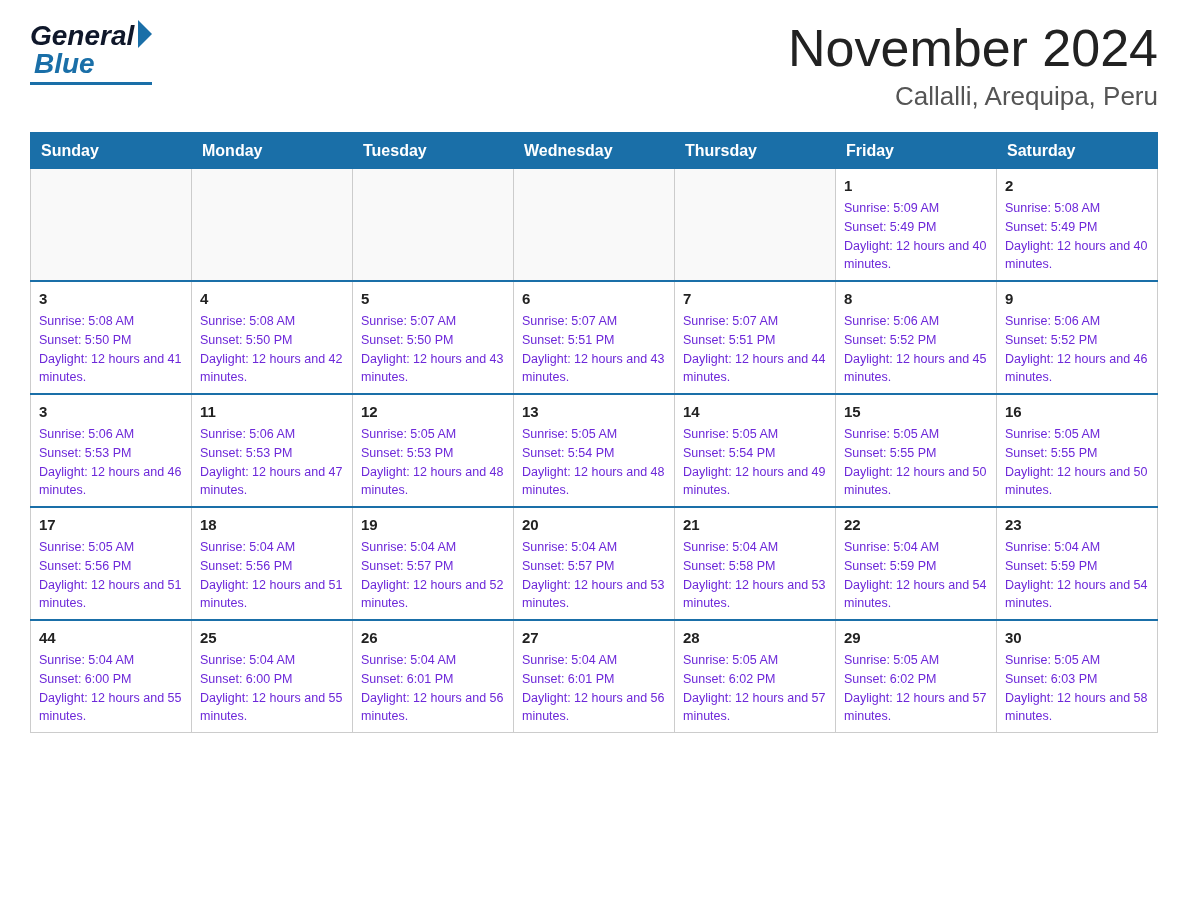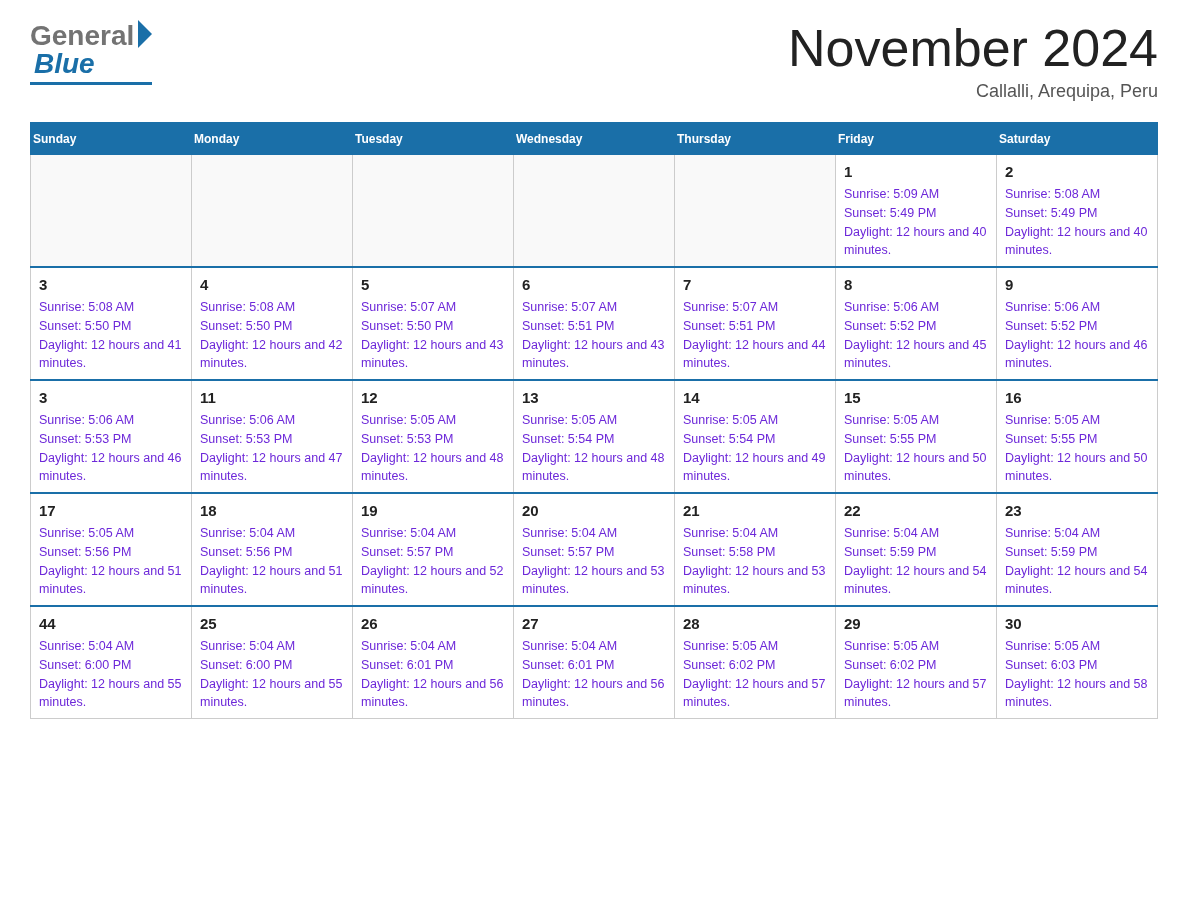--- a/index.html
+++ b/index.html
@@ -21,21 +21,22 @@
       flex-direction: column;
       align-items: flex-start;
     }
     .logo-top {
       display: flex;
       align-items: center;
     }
     .logo-general {
       font-size: 28px;
       font-weight: bold;
-      color: #737373;
+      color: #0f172a;
+      font-style: italic;
     }
     .logo-arrow {
       width: 0;
       height: 0;
       border-left: 14px solid #1a6fa8;
       border-top: 14px solid transparent;
       border-bottom: 14px solid transparent;
       margin-left: 4px;
       margin-top: -4px;
     }
@@ -55,35 +56,35 @@
     .title-section {
       text-align: right;
     }
     .month-title {
       font-size: 52px;
       font-weight: normal;
       color: #222;
       line-height: 1.1;
     }
     .subtitle {
-      font-size: 18px;
+      font-size: 26px;
       color: #555;
       margin-top: 4px;
     }
     .calendar {
       width: 100%;
       border-collapse: collapse;
       border: 1px solid #aaa;
     }
     .calendar th {
       background-color: #1a6fa8;
       color: #fff;
       text-align: left;
-      padding: 8px 2px;
-      font-size: 12px;
+      padding: 8px 10px;
+      font-size: 16px;
       font-weight: bold;
       border: 1px solid #1a6fa8;
     }
     .calendar td {
       vertical-align: top;
       padding: 6px 8px;
       border: 1px solid #ccc;
       width: 14.28%;
       min-height: 100px;
       font-size: 13px;

